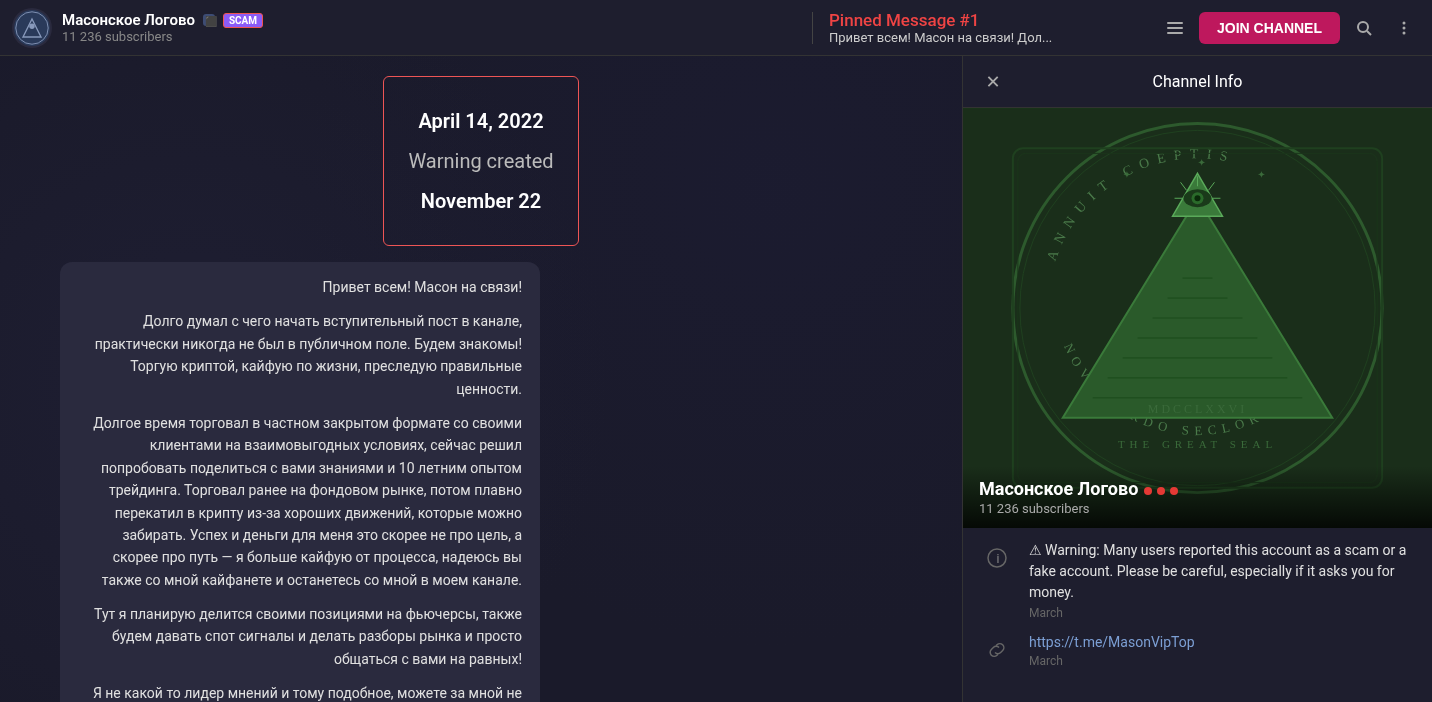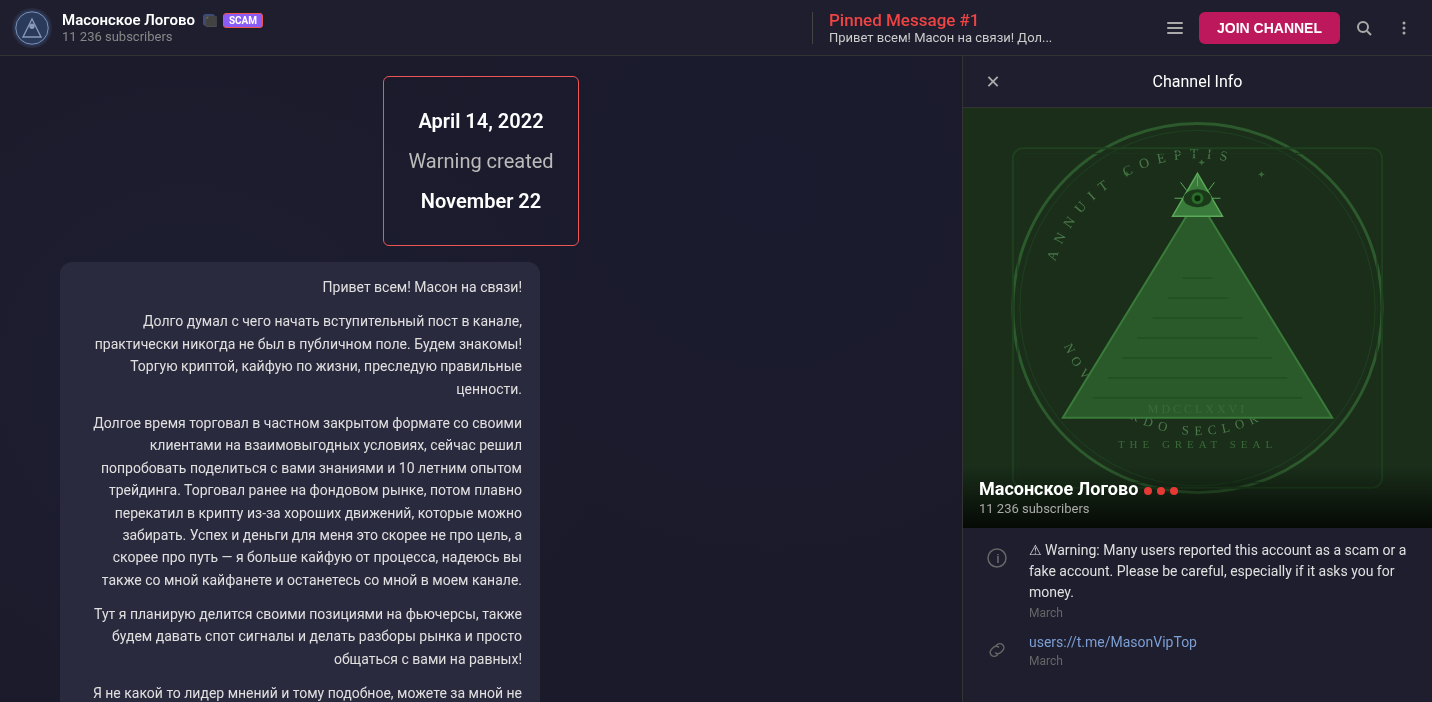--- a/index.html
+++ b/index.html
@@ -527,21 +527,21 @@
       </div>
 
       <div class="info-item">
         <div class="info-icon">
           <svg width="20" height="20" viewBox="0 0 20 20" fill="none" stroke="#666" stroke-width="1.5">
             <path d="M8 12.5a4 4 0 0 0 5.66 0l2-2a4 4 0 0 0-5.66-5.66l-1 1"></path>
             <path d="M12 7.5a4 4 0 0 0-5.66 0l-2 2a4 4 0 0 0 5.66 5.66l1-1"></path>
           </svg>
         </div>
         <div class="info-content">
-          <a class="info-link" href="#">users://t.me/MasonVipTop</a>
+          <a class="info-link" href="#">https://t.me/MasonVipTop</a>
           <div class="info-label">March</div>
         </div>
       </div>
 
     </div>
   </div>
 
 </div>
 
 </body></html>

